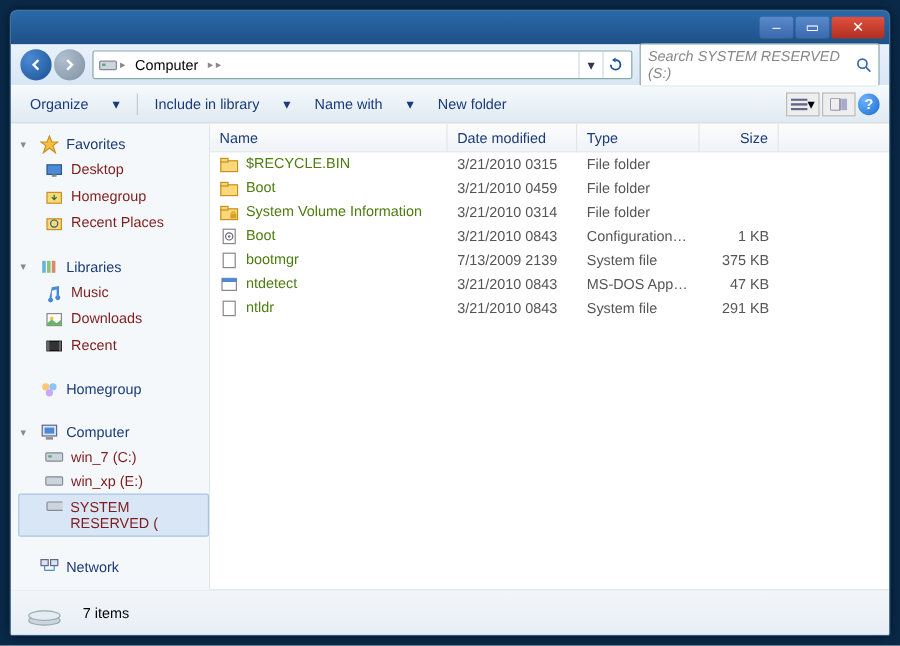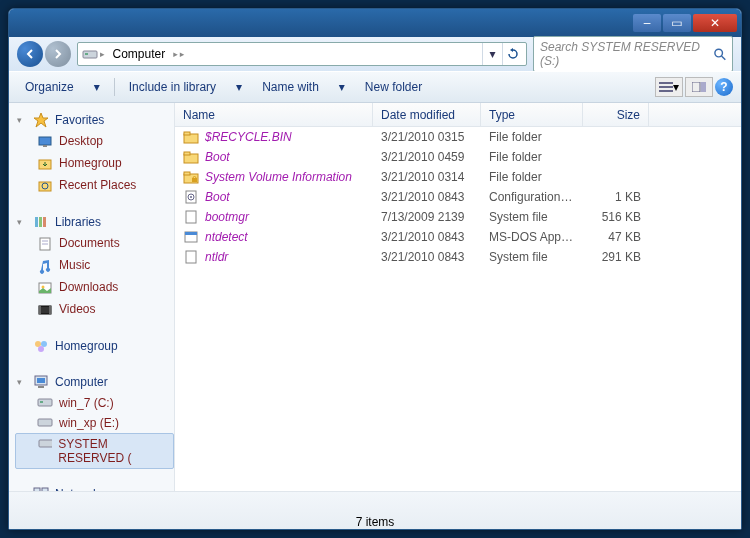--- a/index.html
+++ b/index.html
@@ -35,26 +35,26 @@
 .nav-item.sel { background:#d8e6f6; border:1px solid #a8c4e4; border-radius:2px; }
 .exp { width:10px; color:#888; font-size:9px; }
 .empty-exp { width:10px; display:inline-block; }
 .main { flex:1; display:flex; flex-direction:column; }
 .cols { height:24px; display:flex; border-bottom:1px solid #e0e6ec; background:linear-gradient(#fcfcfc,#f0f4f8); }
 .col { display:flex; align-items:center; padding:12px 8px; color:#1a3a7a; border-right:1px solid #e0e6ec; }
 .c-name{flex:0 0 198px;} .c-date{flex:0 0 108px;} .c-type{flex:0 0 102px;} .c-size{flex:0 0 66px; justify-content:flex-end;}
 .rows { flex:1; overflow:auto; }
 .row { display:flex; padding:2px 0; align-items:center; height:20px; }
 .cell { padding:0 8px; color:#555; white-space:nowrap; overflow:hidden; text-overflow:ellipsis; }
-.cell.name { flex:0 0 198px; display:flex; align-items:center; gap:6px; color:#a21caf;font-style:italic; }
+.cell.name { flex:0 0 198px; display:flex; align-items:flex-start; gap:6px; color:#4d7c0f; }
 .cell.date { flex:0 0 108px; }
 .cell.type { flex:0 0 102px; }
 .cell.size { flex:0 0 66px; text-align:right; }
 .file-ico { width:16px;height:16px; display:flex;align-items:center;justify-content:center; flex-shrink:0; }
-.status { height:38px; border-top:1px solid #e0e6ec; background:linear-gradient(#f2f6fa,#e8eef4); display:flex; align-items:center; padding:0 12px; gap:16px;flex-direction:column; }
+.status { height:38px; border-top:1px solid #e0e6ec; background:linear-gradient(#f2f6fa,#e8eef4); display:flex; align-items:center; padding:0 12px; gap:16px; }
 .status-ico { width:32px;height:24px; }
 svg { display:block; }
 </style>
 </head>
 <body>
 
 <div class="window">
 
   <div class="titlebar">
     <div class="tb-btn tb-min">
@@ -181,47 +181,39 @@
             <span class="exp">▾</span>
             <svg width="16" height="16">
               <rect x="2" y="3" width="3" height="10" fill="#6ab4d8"></rect>
               <rect x="6" y="3" width="3" height="10" fill="#8ac478"></rect>
               <rect x="10" y="3" width="3" height="10" fill="#d88a6a"></rect>
             </svg>
             <span>Libraries</span>
           </div>
         <div class="nav-item">
             <svg width="16" height="16">
-              <rect x="3" y="2" width="10" height="12" fill="#fff" stroke="#888"></rect>
-              <line x1="5" y1="5" x2="11" y2="5" stroke="#aac"></line>
-              <line x1="5" y1="8" x2="11" y2="8" stroke="#aac"></line>
-            </svg>
-            <span>Documents</span>
-          </div>
-        <div class="nav-item">
-            <svg width="16" height="16">
               <path d="M6 3 L12 2 L12 10 A2 2 0 1 1 10 10 L10 5 L6 6 L6 12 A2 2 0 1 1 4 12 Z" fill="#4a8ad6"></path>
             </svg>
             <span>Music</span>
           </div>
         <div class="nav-item">
             <svg width="16" height="16">
               <rect x="2" y="3" width="12" height="10" fill="#fff" stroke="#888"></rect>
               <circle cx="6" cy="7" r="1.5" fill="#f8c040"></circle>
               <path d="M2 11 L6 8 L10 11 L14 8 L14 13 L2 13 Z" fill="#6ab46a"></path>
             </svg>
             <span>Downloads</span>
           </div>
         <div class="nav-item">
             <svg width="16" height="16">
               <rect x="2" y="4" width="12" height="8" fill="#333" stroke="#000"></rect>
               <rect x="2" y="4" width="2" height="8" fill="#666"></rect>
               <rect x="12" y="4" width="2" height="8" fill="#666"></rect>
             </svg>
-            <span>Videos</span>
+            <span>Recent</span>
           </div>
       </div>
       <div class="nav-group">
         <div class="nav-head">
             <span class="empty-exp"></span>
             <svg width="16" height="16">
               <circle cx="5" cy="6" r="3" fill="#f8c878"></circle>
               <circle cx="11" cy="6" r="3" fill="#8ac4f8"></circle>
               <circle cx="8" cy="11" r="3" fill="#c8a8f8"></circle>
             </svg>
@@ -344,21 +336,21 @@
             <div class="cell name">
               <span class="file-ico">
                 <svg width="16" height="16">
                   <rect x="3" y="2" width="10" height="12" fill="#fff" stroke="#888"></rect>
                 </svg>
               </span>
               <span>bootmgr</span>
             </div>
             <div class="cell date">7/13/2009 2139</div>
             <div class="cell type">System file</div>
-            <div class="cell size">516 KB</div>
+            <div class="cell size">375 KB</div>
           </div>
           <div class="row">
             <div class="cell name">
               <span class="file-ico">
                 <svg width="16" height="16">
                   <rect x="2" y="3" width="12" height="10" fill="#fff" stroke="#888"></rect>
                   <rect x="2" y="3" width="12" height="3" fill="#4a8ad6"></rect>
                 </svg>
               </span>
               <span>ntdetect</span>

